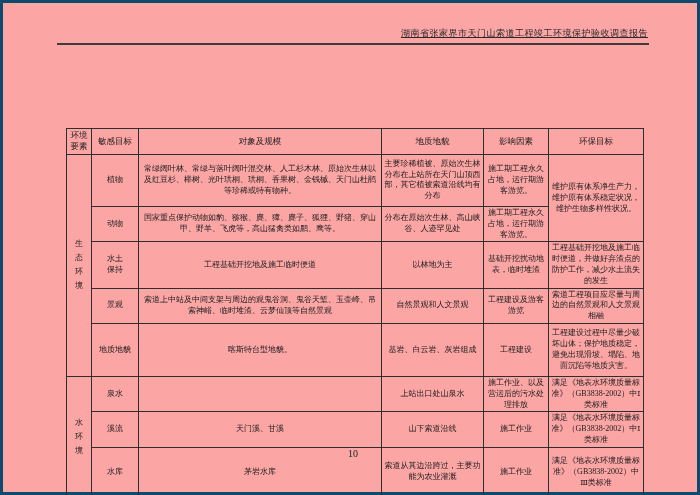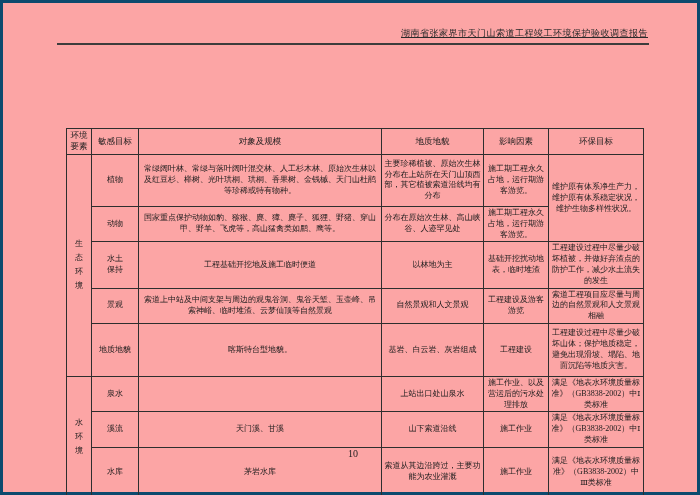--- a/index.html
+++ b/index.html
@@ -101,21 +101,21 @@
       <td>国家重点保护动物如豹、猕猴、麂、獐、麂子、狐狸、野猪、穿山甲、野羊、飞虎等，高山猛禽类如鹛、鹰等。</td>
       <td>分布在原始次生林、高山峡谷、人迹罕见处</td>
       <td>施工期工程永久占地，运行期游客游览。</td>
     </tr>
 
     <tr class="h35">
       <td><span class="stack2">水土保持</span></td>
       <td>工程基础开挖地及施工临时便道</td>
       <td>以林地为主</td>
       <td>基础开挖扰动地表，临时堆渣</td>
-      <td>工程建设过程中尽量少破坏植被，并做好弃渣点的防护工作，减少水土流失的发生</td>
+      <td>工程基础开挖地及施工临时便道，并做好弃渣点的防护工作，减少水土流失的发生</td>
     </tr>
 
     <tr class="h35">
       <td>景观</td>
       <td>索道上中站及中间支架与周边的观鬼谷洞、鬼谷天堑、玉壶峰、吊索神峪、临时堆渣、云梦仙顶等自然景观</td>
       <td>自然景观和人文景观</td>
       <td>工程建设及游客游览</td>
       <td>索道工程项目应尽量与周边的自然景观和人文景观相融</td>
     </tr>
 

